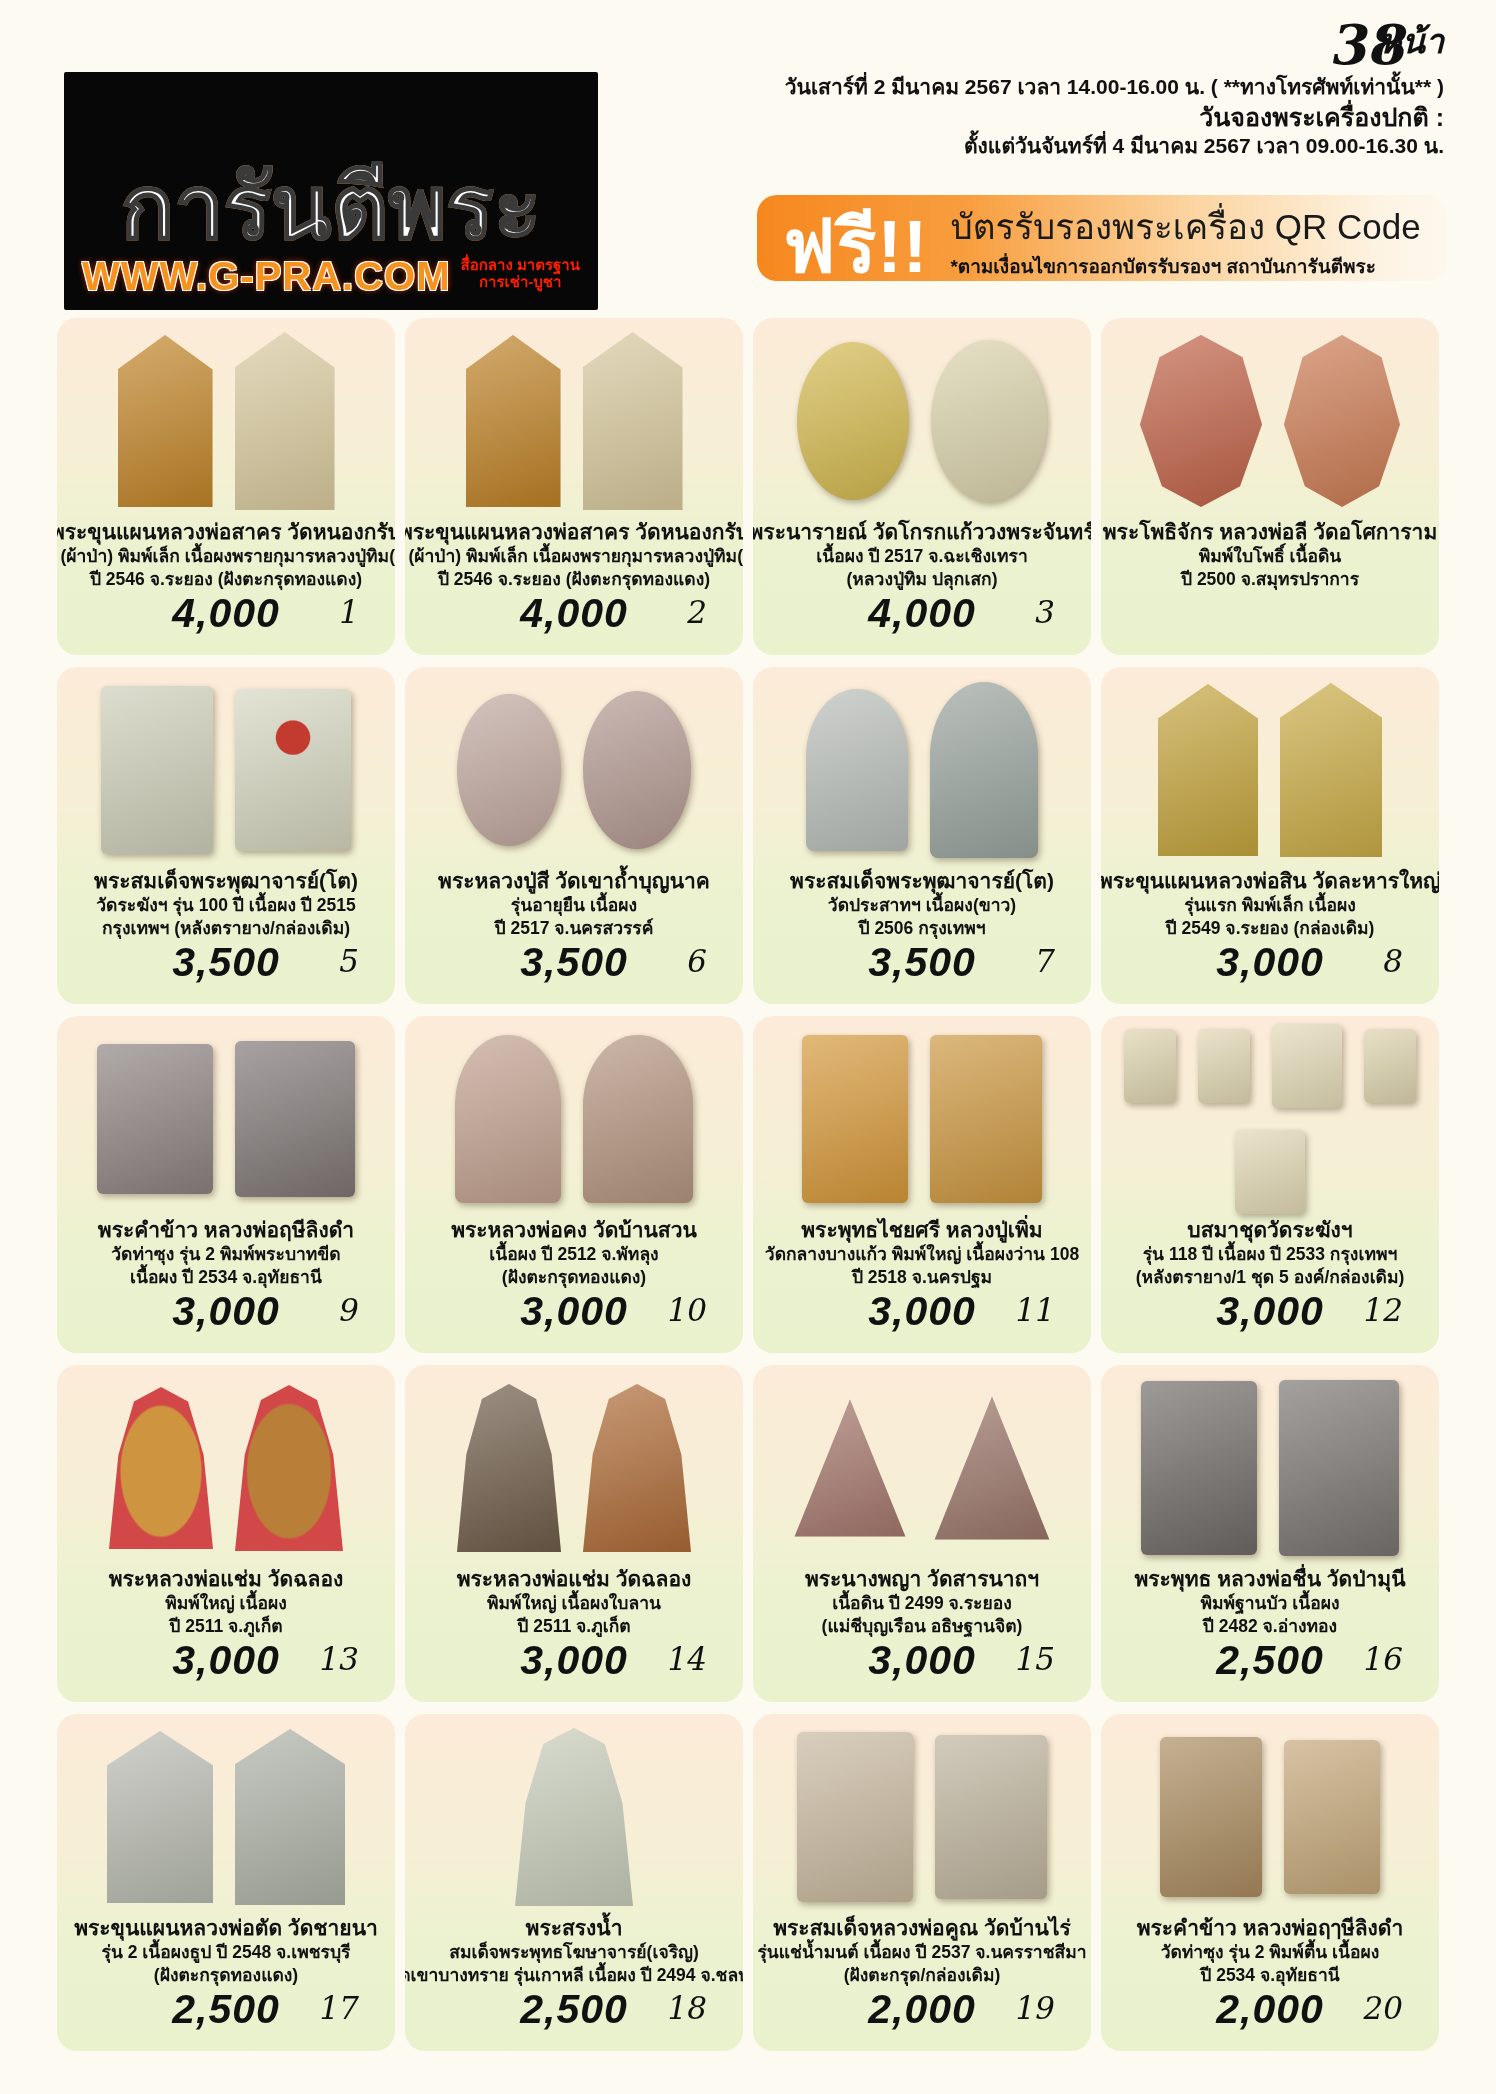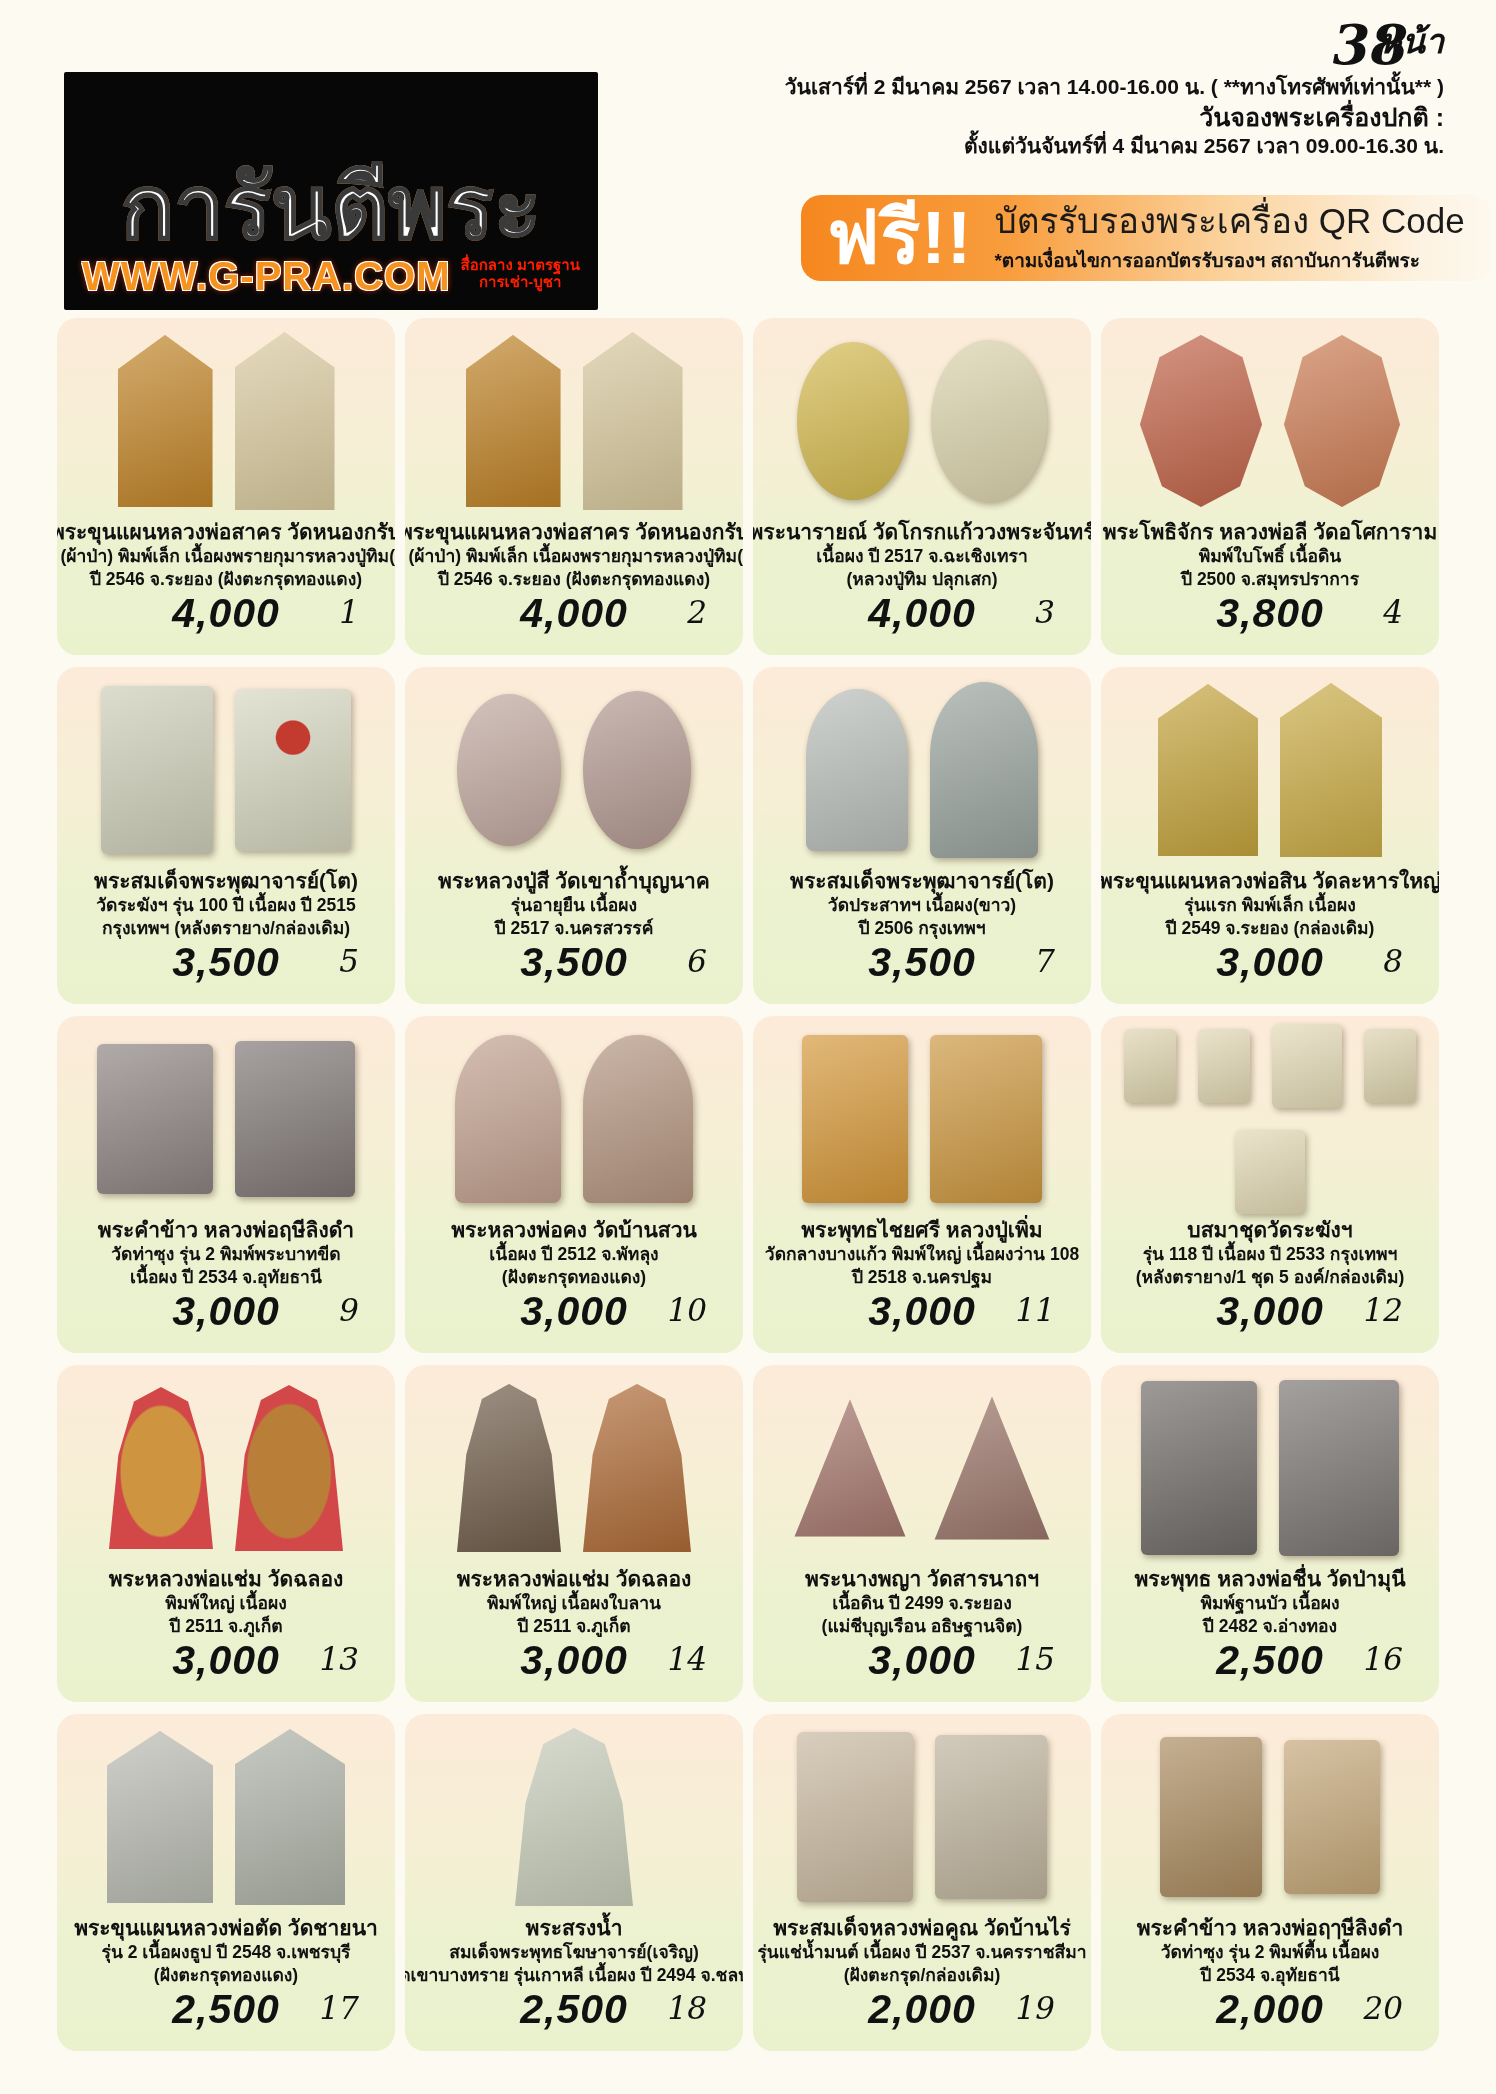--- a/index.html
+++ b/index.html
@@ -43,21 +43,21 @@
   
   .info{
     position:absolute;top:74px;right:52px;width:780px;text-align:right;line-height:1.28;
   }
   .info .b{font-size:25px;font-weight:bold;}
   .info .d{font-size:21px;font-weight:bold;}
   
   .free-box{
     position:absolute;left:757px;top:195px;width:690px;height:86px;border-radius:20px;
     background:linear-gradient(90deg,#f6871f 0%,#f89d3d 30%,#fbd39e 62%,#fdf3e2 90%,#fdf8ee 100%);
-    display:flex;align-items:center;margin-left:44px;
+    display:flex;align-items:flex-end;
   }
   .free-badge{
     font-size:74px;font-weight:bold;color:#ffffff;line-height:.9;
     margin-left:26px;letter-spacing:1px;white-space:nowrap;
   }
   .free-text{margin-left:22px;display:flex;flex-direction:column;justify-content:center;}
   .free-title{font-size:35px;color:#1a1a1a;line-height:1.15;white-space:nowrap;font-weight:normal;}
   .free-note{font-size:19px;color:#111;font-weight:bold;margin-top:4px;white-space:nowrap;}
   
   .grid{
@@ -183,24 +183,20 @@
 
   <div class="card">
     <div class="card-images">
         <div class="shp shp-leaf" style="width: 122px; height: 172px; background: linear-gradient(160deg, rgba(255, 255, 255, 0.32), rgba(0, 0, 0, 0.13)), rgb(191, 98, 71);"></div>
         <div class="shp shp-leaf" style="width: 116px; height: 172px; background: linear-gradient(160deg, rgba(255, 255, 255, 0.32), rgba(0, 0, 0, 0.13)), rgb(202, 122, 82);"></div>
       </div>
     <div class="card-text">
       <div class="t1">พระโพธิจักร หลวงพ่อลี วัดอโศการาม</div>
       <div class="t2">พิมพ์ใบโพธิ์ เนื้อดิน</div>
       <div class="t2">ปี 2500 จ.สมุทรปราการ</div>
-      <div class="price-row">
-        <div class="price">3,800</div>
-        <div class="num">4</div>
-      </div>
     </div>
   </div>
 
   <div class="card">
     <div class="card-images">
         <div class="shp shp-rect" style="width: 112px; height: 168px; background: linear-gradient(160deg, rgba(255, 255, 255, 0.32), rgba(0, 0, 0, 0.13)), rgb(205, 205, 184);"></div>
         <div class="shp shp-rect" style="width: 116px; height: 162px; background: radial-gradient(circle at 50% 30%, rgb(194, 59, 46) 0px, rgb(194, 59, 46) 13%, rgba(0, 0, 0, 0) 14%), linear-gradient(160deg, rgba(255, 255, 255, 0.35), rgba(0, 0, 0, 0.14)), rgb(213, 213, 191);"></div>
       </div>
     <div class="card-text">
       <div class="t1">พระสมเด็จพระพุฒาจารย์(โต)</div>

